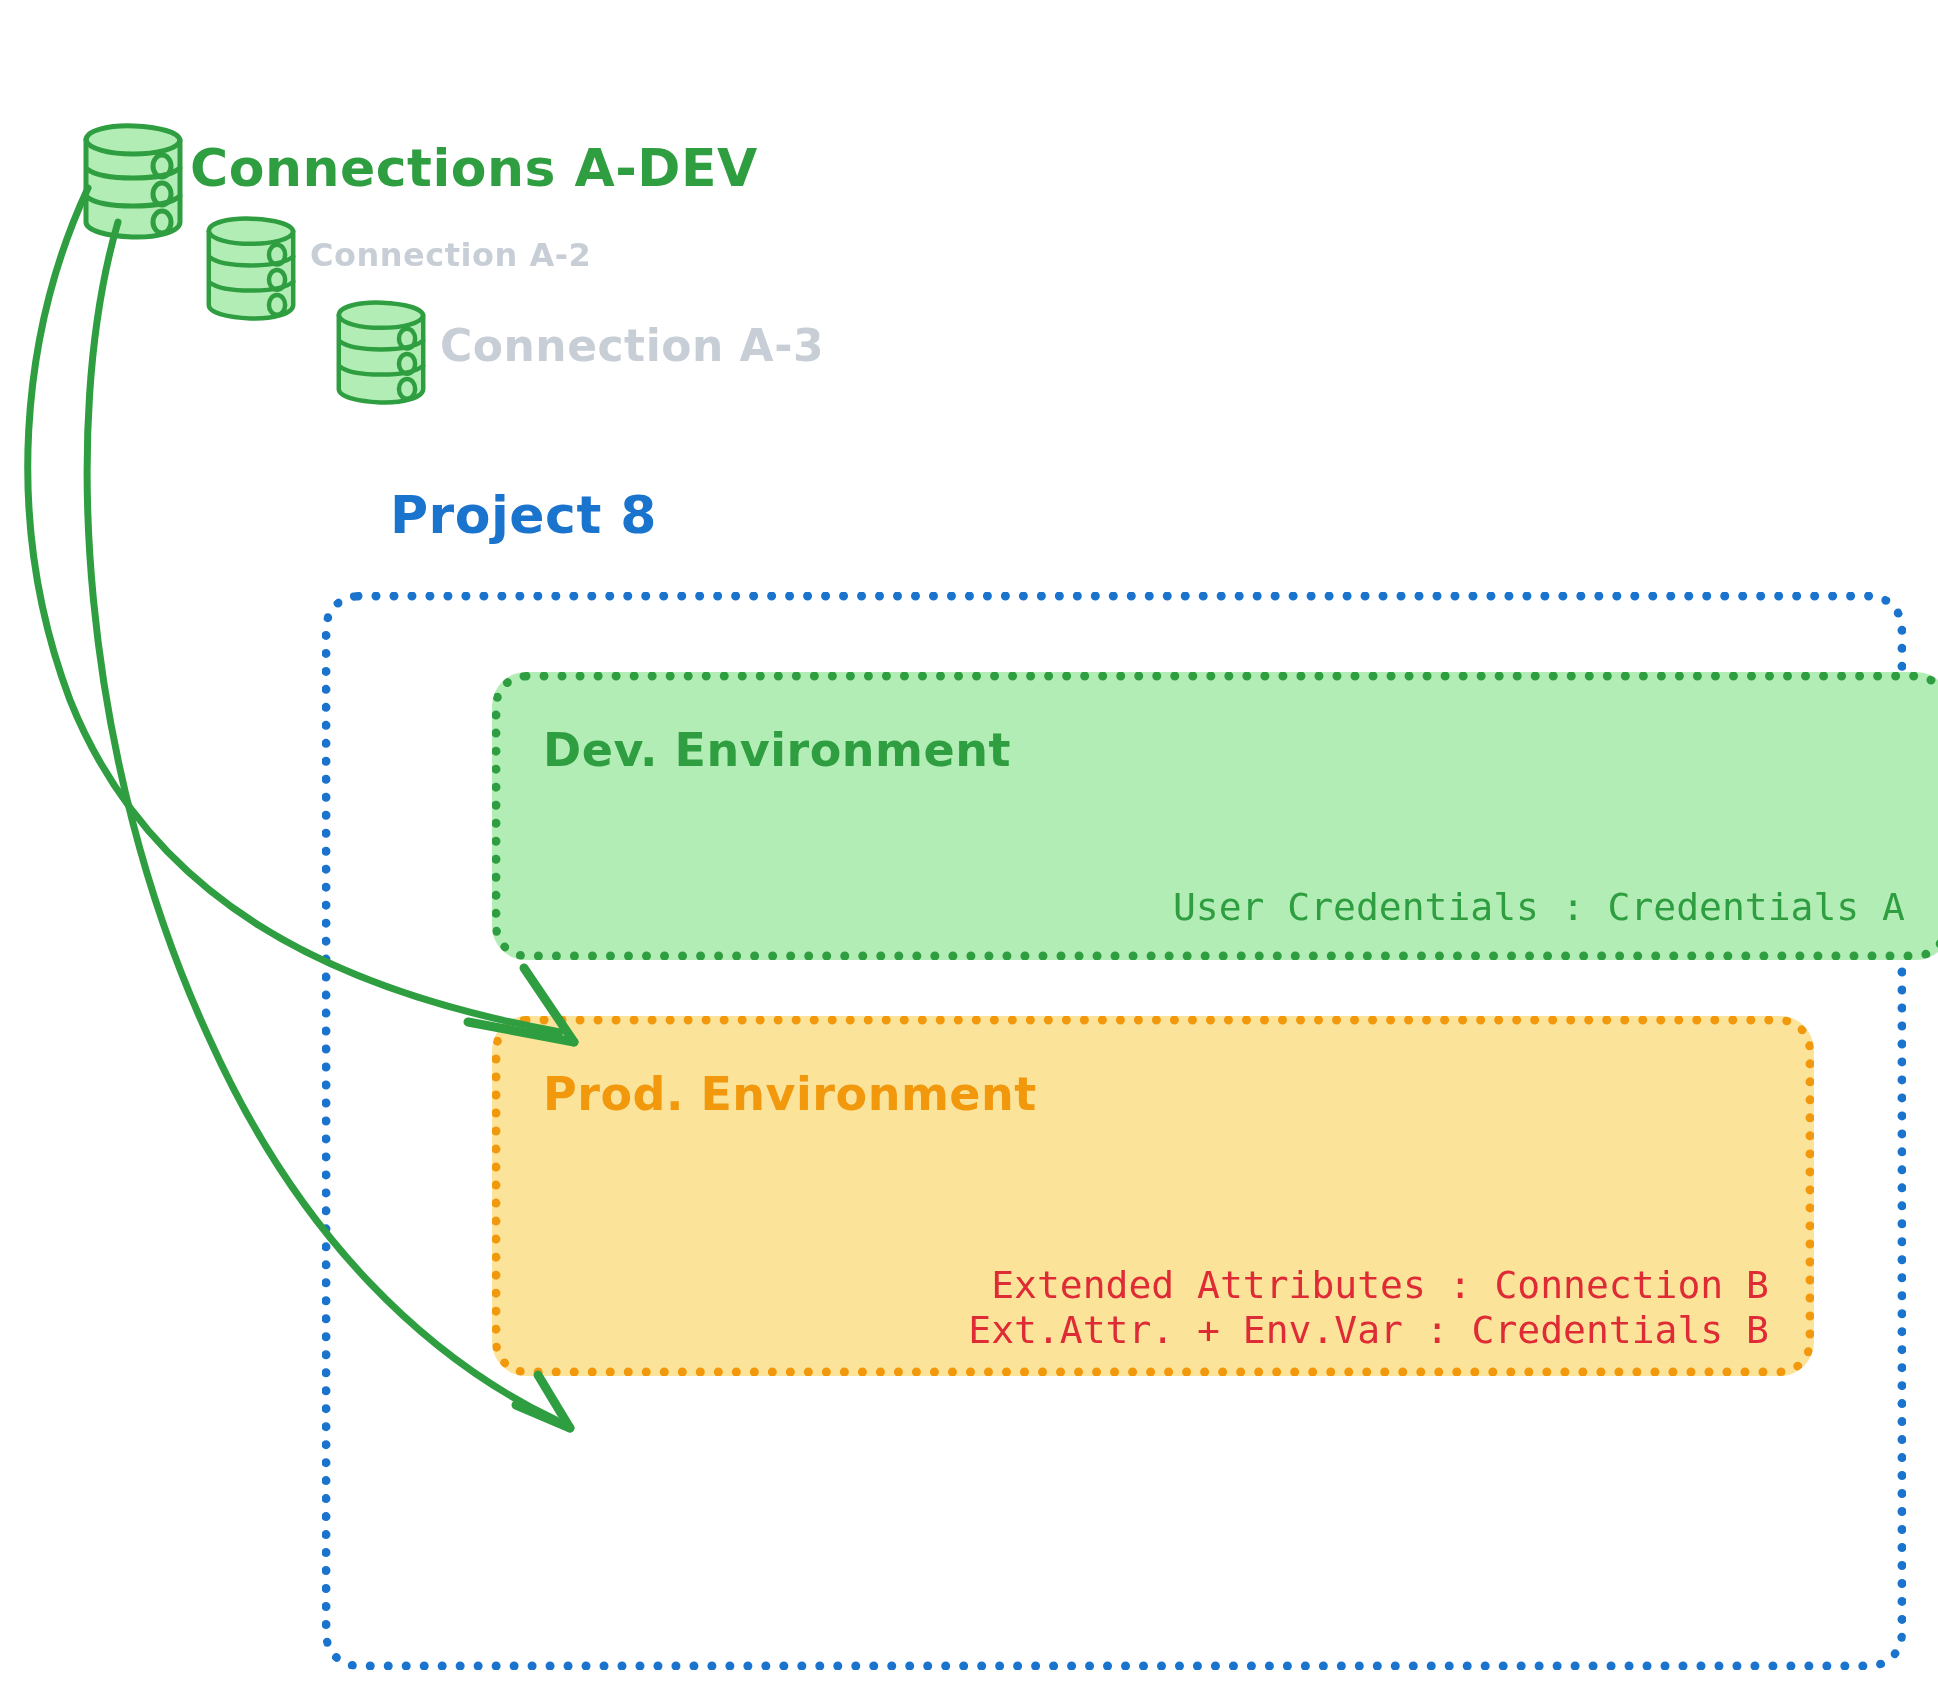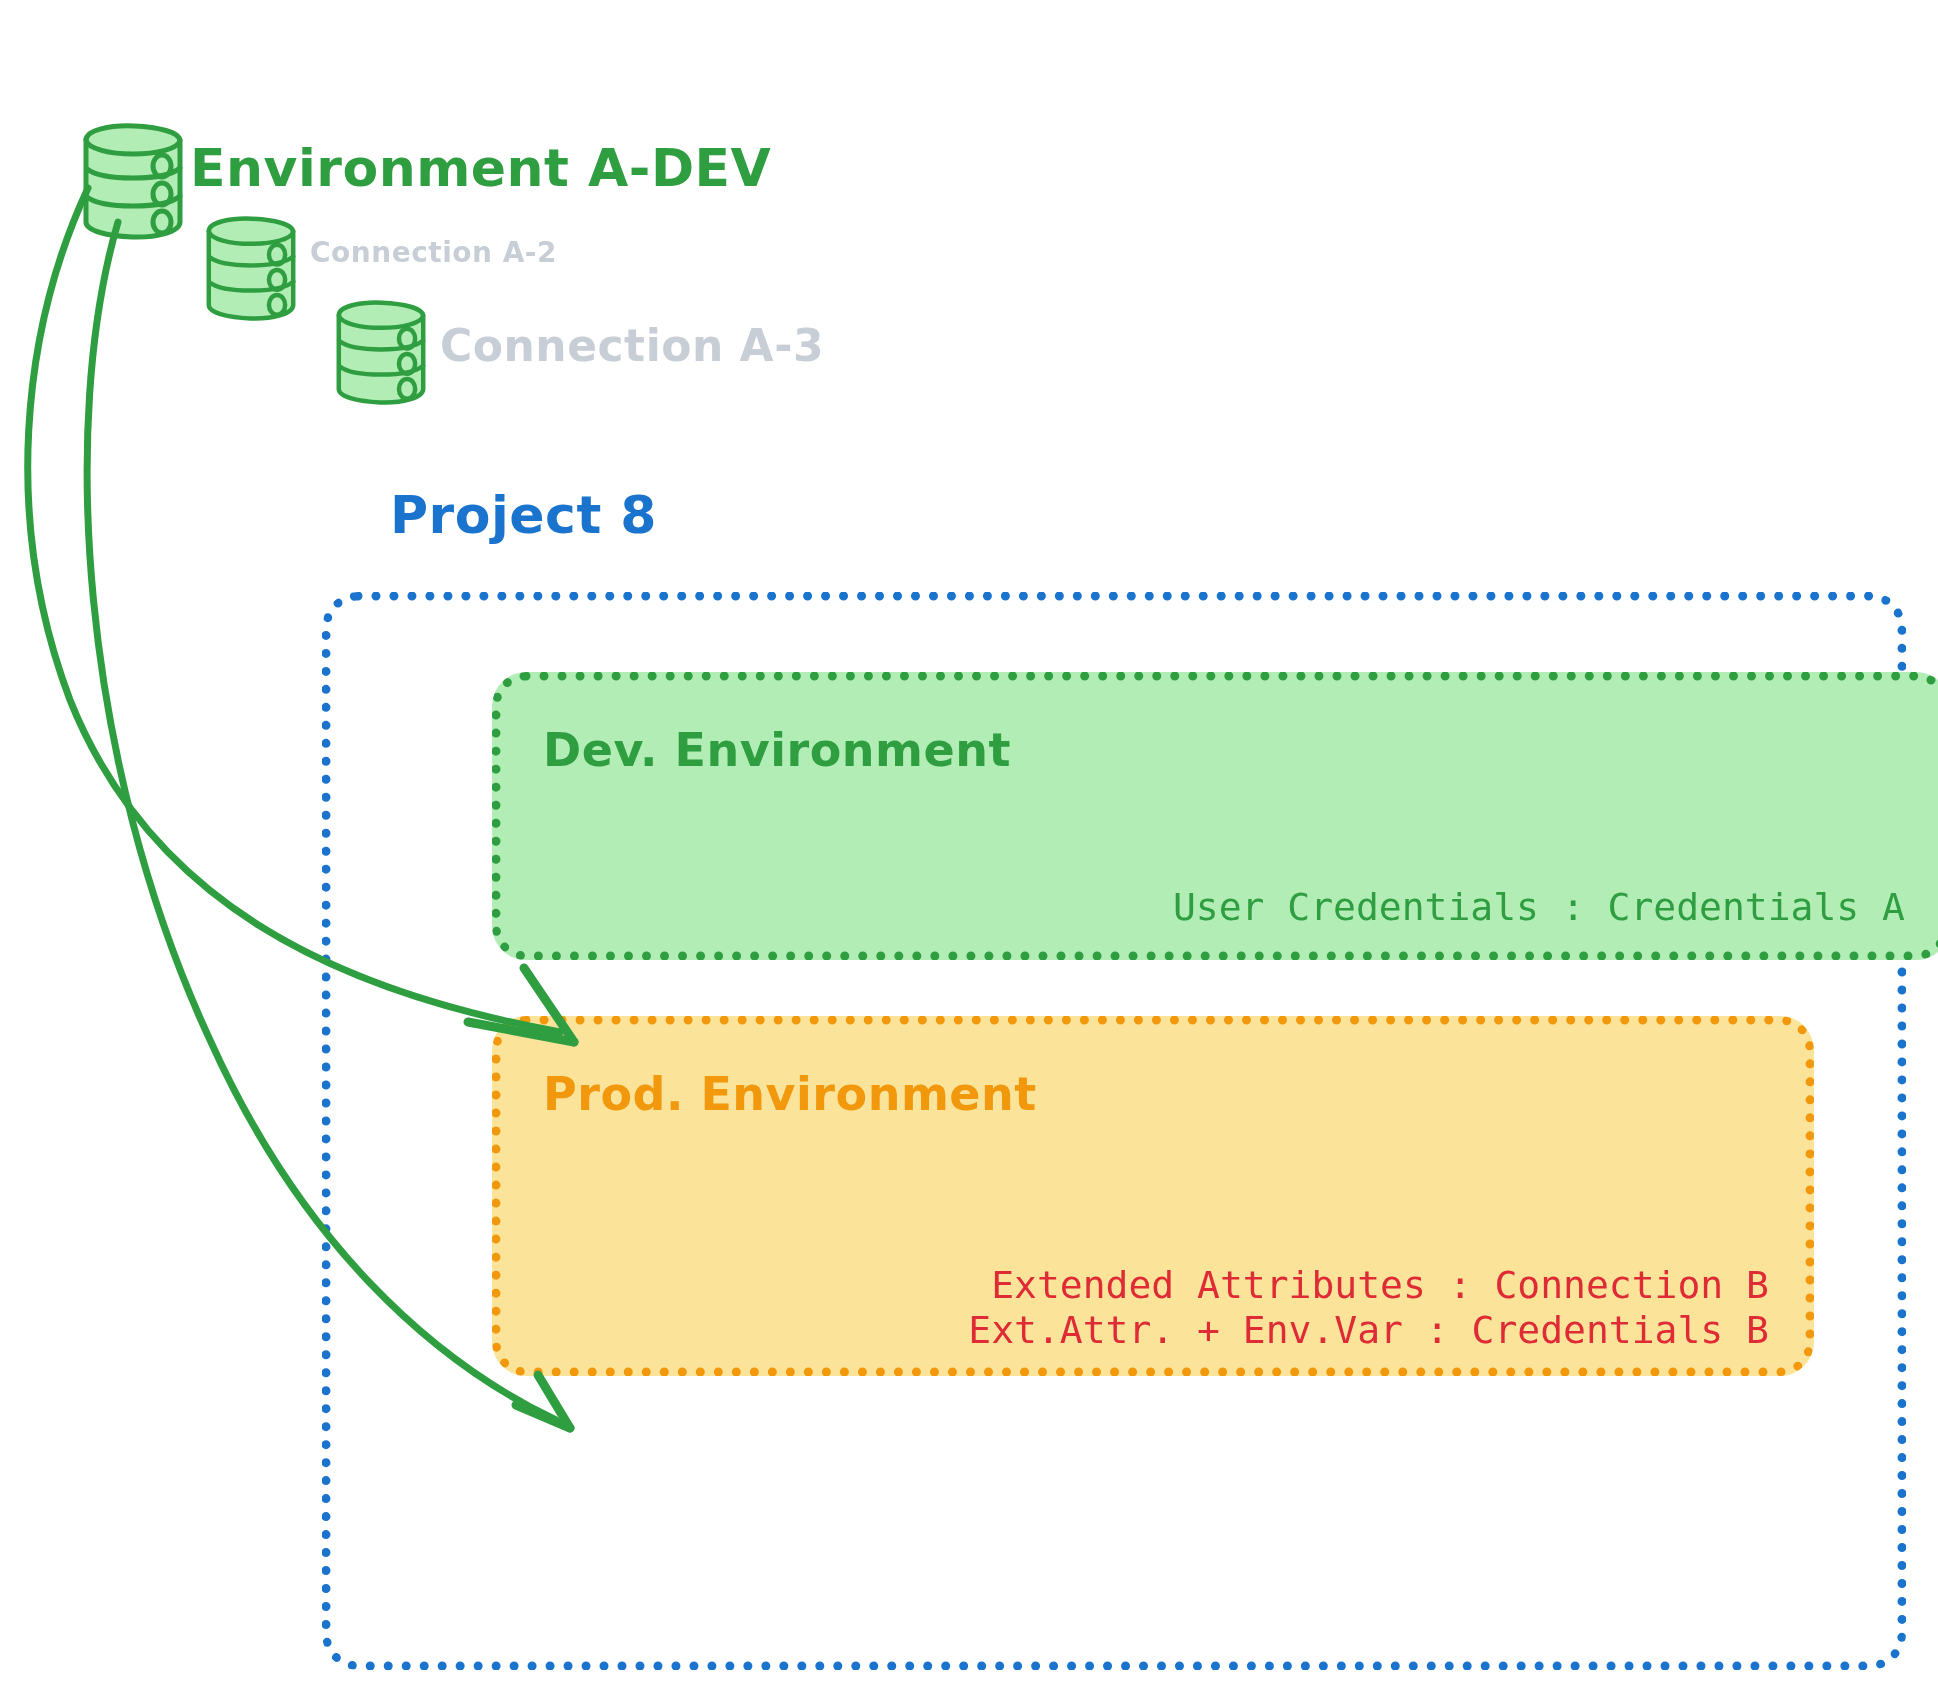--- a/index.html
+++ b/index.html
@@ -45,21 +45,21 @@
     position: absolute;
     left: 190px;
     top: 138px;
     font-size: 52px;
     color: #2f9e41;
   }
   #conn-a-2-label {
     position: absolute;
     left: 310px;
     top: 236px;
-    font-size: 28px;
+    font-size: 32px;
     color: #c7ced6;
   }
   #conn-a-3-label {
     position: absolute;
     left: 440px;
     top: 320px;
     font-size: 44px;
     color: #c7ced6;
   }
 
@@ -191,21 +191,21 @@
       <path d="M12 22 C12 12, 36 7, 60 8 C84 9, 106 14, 106 23 L106 104 C106 114, 82 120, 58 119 C34 118, 12 113, 12 104 Z"></path>
       <path d="M12 22 C14 31, 36 36, 59 36 C82 36, 105 31, 106 22" fill="none"></path>
       <path d="M13 51 C22 58, 38 60, 59 60 C80 60, 98 57, 106 50" fill="none"></path>
       <path d="M13 79 C22 86, 38 88, 59 88 C80 88, 98 85, 106 78" fill="none"></path>
       <ellipse cx="88" cy="48" rx="9" ry="11" fill="none"></ellipse>
       <ellipse cx="88" cy="76" rx="9" ry="11" fill="none"></ellipse>
       <ellipse cx="88" cy="104" rx="9" ry="11" fill="none"></ellipse>
     </g>
   </svg>
 
-  <div class="hand" id="conn-a-dev-label">Environment A-DEV</div>
+  <div class="hand" id="conn-a-dev-label">Connections A-DEV</div>
 
   <div class="hand" id="conn-a-2-label">Connection A-2</div>
 
   <div class="hand" id="conn-a-3-label">Connection A-3</div>
 
   <div class="hand" id="project-title">Project 8</div>
 
   <div id="project-box"></div>
 
   <div id="dev-env-box" class="env-box" style="left:492px; top:672px; width:1458px; height:288px;">

